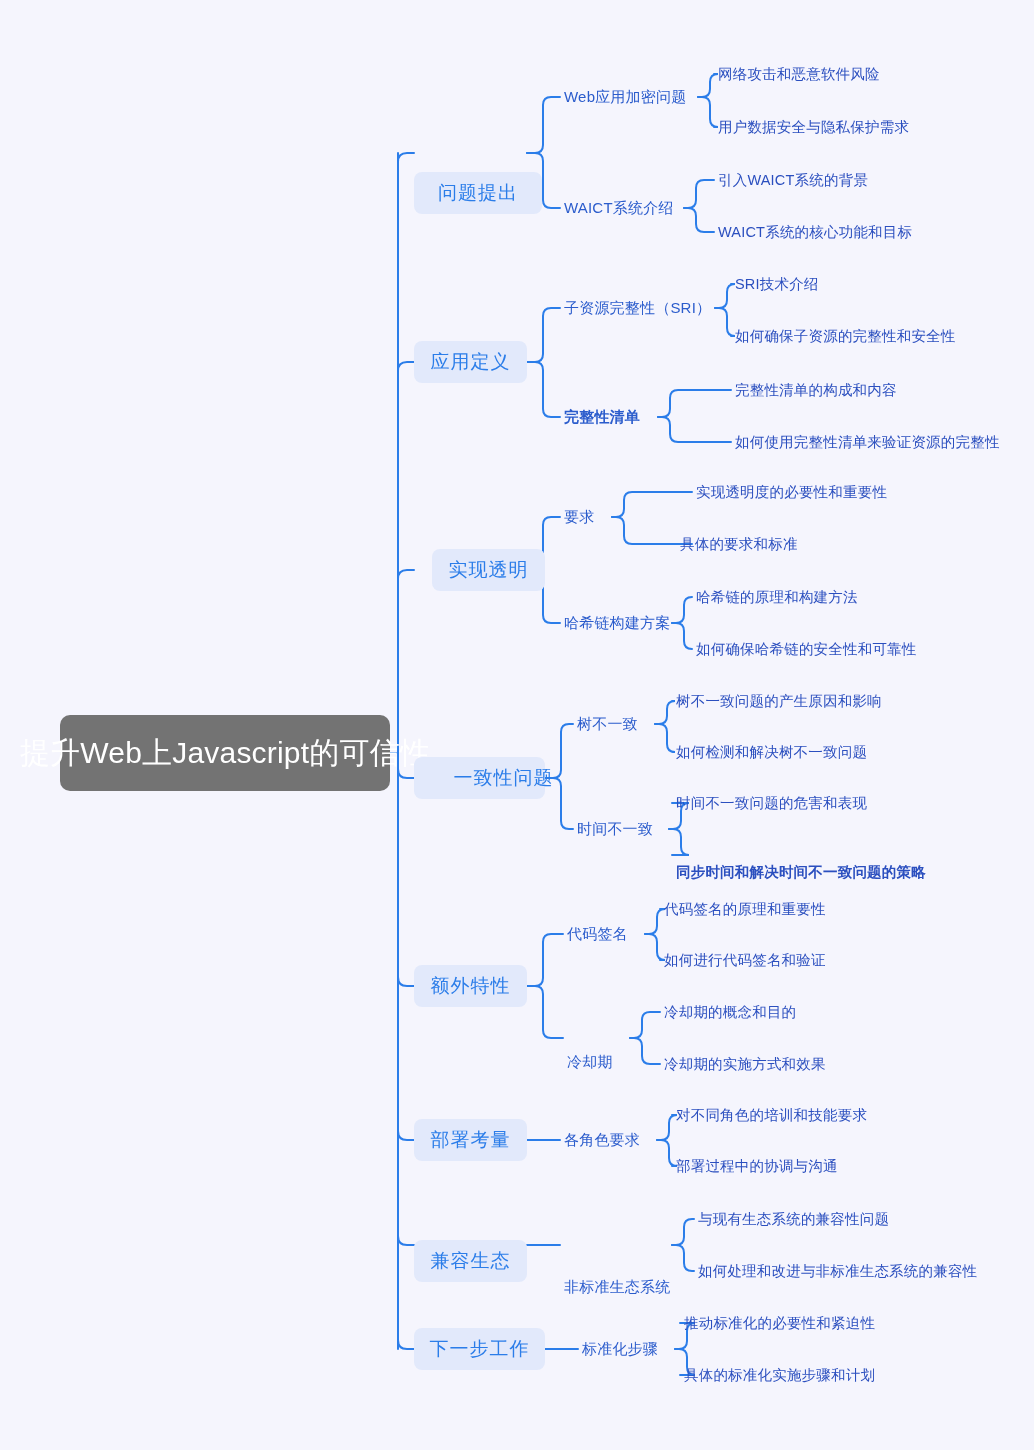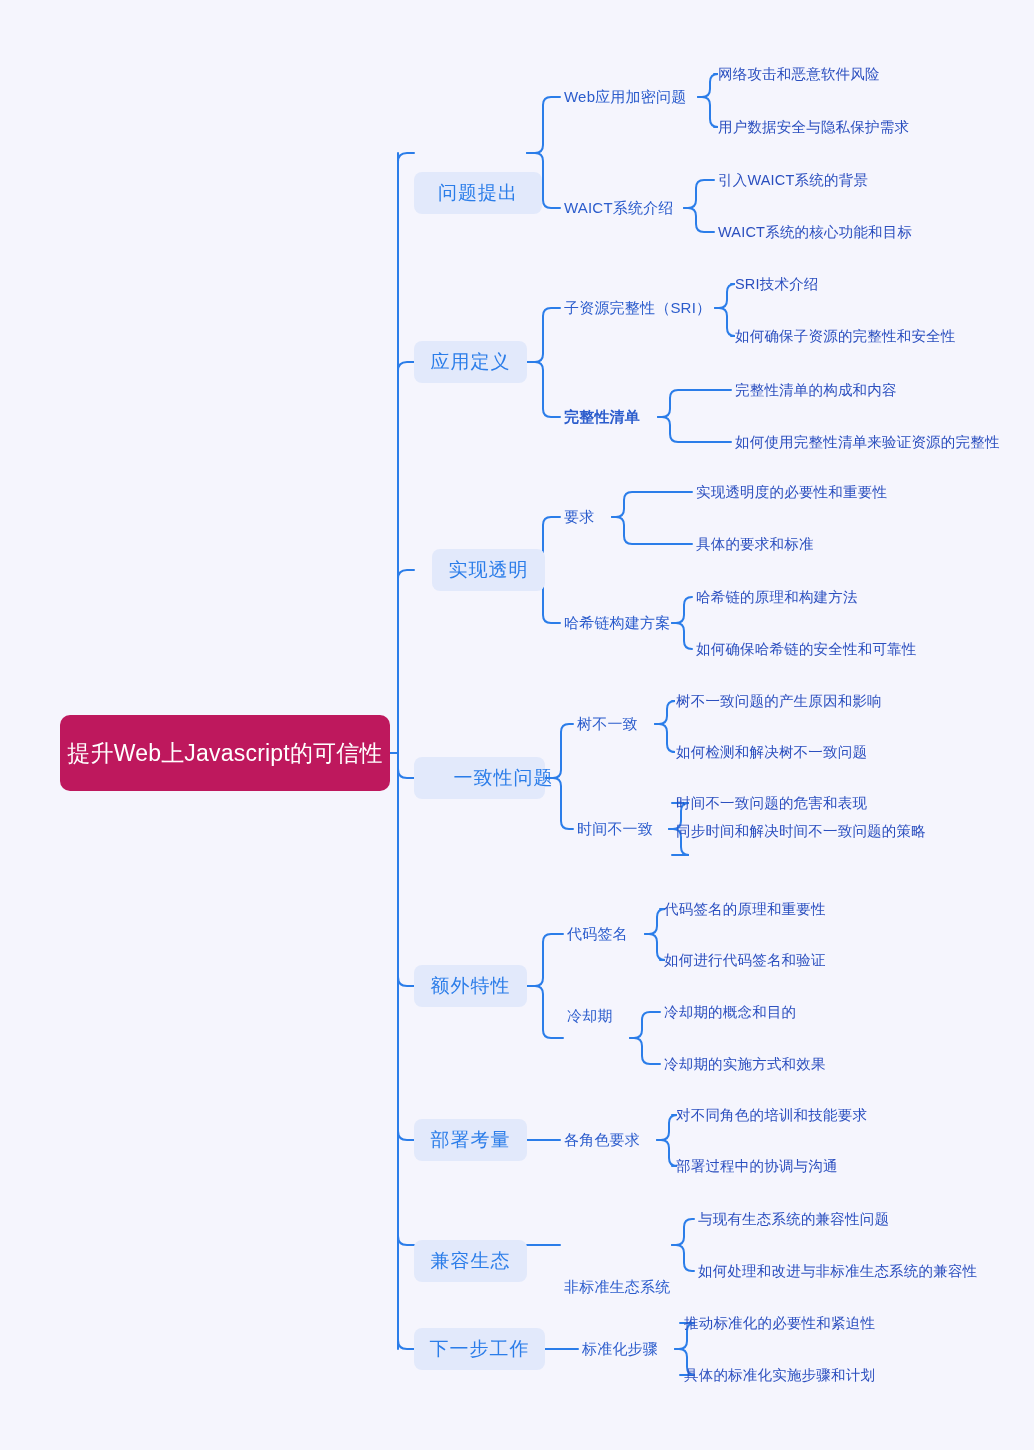--- a/index.html
+++ b/index.html
@@ -24,24 +24,24 @@
     width: 1034px;
     height: 1450px;
     pointer-events: none;
   }
   .node {
     position: absolute;
     box-sizing: border-box;
     white-space: nowrap;
   }
   .root-node {
-    background: #be185d;
+    background: #737373;
     color: #ffffff;
     border-radius: 10px;
-    font-size: 23px;
+    font-size: 30px;
     line-height: 32px;
     text-align: center;
     display: flex;
     align-items: center;
     justify-content: center;
     padding: 6px 24px;
     letter-spacing: 0.2px;
   }
   .l1-node {
     background: #e2e9fb;
@@ -135,36 +135,36 @@
       <div class="node l1-node" style="left: 414px; top: 341px; width: 113px; height: 42px;">应用定义</div>
       <div class="node l2-node" style="left: 564px; top: 297px; width: 147px; height: 22px;">子资源完整性（SRI）</div>
       <div class="node l3-node" style="left: 735px; top: 273px; height: 22px;">SRI技术介绍</div>
       <div class="node l3-node" style="left: 735px; top: 325px; height: 22px;">如何确保子资源的完整性和安全性</div>
       <div class="node l2-node" style="left: 564px; top: 406px; width: 90px; height: 22px; font-weight: bold;">完整性清单</div>
       <div class="node l3-node" style="left: 735px; top: 379px; height: 22px;">完整性清单的构成和内容</div>
       <div class="node l3-node" style="left: 735px; top: 431px; height: 22px;">如何使用完整性清单来验证资源的完整性</div>
       <div class="node l1-node" style="left: 432px; top: 549px; width: 113px; height: 42px;">实现透明</div>
       <div class="node l2-node" style="left: 564px; top: 506px; width: 44px; height: 22px;">要求</div>
       <div class="node l3-node" style="left: 696px; top: 481px; height: 22px;">实现透明度的必要性和重要性</div>
-      <div class="node l3-node" style="left: 696px; top: 533px; height: 22px;">具体的要求和标准</div>
+      <div class="node l3-node" style="left: 680px; top: 533px; height: 22px;">具体的要求和标准</div>
       <div class="node l2-node" style="left: 564px; top: 612px; width: 104px; height: 22px;">哈希链构建方案</div>
       <div class="node l3-node" style="left: 696px; top: 586px; height: 22px;">哈希链的原理和构建方法</div>
       <div class="node l3-node" style="left: 696px; top: 638px; height: 22px;">如何确保哈希链的安全性和可靠性</div>
       <div class="node l1-node" style="left: 414px; top: 757px; width: 131px; height: 42px; padding-left: 48px;">一致性问题</div>
       <div class="node l2-node" style="left: 577px; top: 713px; width: 74px; height: 22px;">树不一致</div>
       <div class="node l3-node" style="left: 676px; top: 690px; height: 22px;">树不一致问题的产生原因和影响</div>
       <div class="node l3-node" style="left: 676px; top: 741px; height: 22px;">如何检测和解决树不一致问题</div>
       <div class="node l2-node" style="left: 577px; top: 818px; width: 88px; height: 22px;">时间不一致</div>
       <div class="node l3-node" style="left: 676px; top: 792px; height: 22px;">时间不一致问题的危害和表现</div>
-      <div class="node l3-node" style="left: 676px; top: 820px; height: 22px;">同步时间和解决时间不一致问题的策略</div>
+      <div class="node l3-node" style="left: 676px; top: 861px; height: 22px; font-weight: bold;">同步时间和解决时间不一致问题的策略</div>
       <div class="node l1-node" style="left: 414px; top: 965px; width: 113px; height: 42px; font-family: Liberation Serif, serif;">额外特性</div>
       <div class="node l2-node" style="left: 567px; top: 923px; width: 74px; height: 22px;">代码签名</div>
       <div class="node l3-node" style="left: 664px; top: 898px; height: 22px;">代码签名的原理和重要性</div>
       <div class="node l3-node" style="left: 664px; top: 949px; height: 22px;">如何进行代码签名和验证</div>
-      <div class="node l2-node" style="left: 567px; top: 1005px; width: 59px; height: 22px; text-align: right;">冷却期</div>
+      <div class="node l2-node" style="left: 567px; top: 1051px; width: 59px; height: 22px; text-align: right;">冷却期</div>
       <div class="node l3-node" style="left: 664px; top: 1001px; height: 22px;">冷却期的概念和目的</div>
       <div class="node l3-node" style="left: 664px; top: 1053px; height: 22px;">冷却期的实施方式和效果</div>
       <div class="node l1-node" style="left: 414px; top: 1119px; width: 113px; height: 42px;">部署考量</div>
       <div class="node l2-node" style="left: 564px; top: 1129px; width: 89px; height: 22px;">各角色要求</div>
       <div class="node l3-node" style="left: 676px; top: 1104px; height: 22px;">对不同角色的培训和技能要求</div>
       <div class="node l3-node" style="left: 676px; top: 1155px; height: 22px;">部署过程中的协调与沟通</div>
       <div class="node l1-node" style="left: 414px; top: 1224px; width: 113px; height: 42px; margin-top: 16px;">兼容生态</div>
       <div class="node l2-node" style="left: 564px; top: 1234px; width: 104px; height: 22px; margin-top: 42px;">非标准生态系统</div>
       <div class="node l3-node" style="left: 698px; top: 1208px; height: 22px;">与现有生态系统的兼容性问题</div>
       <div class="node l3-node" style="left: 698px; top: 1260px; height: 22px;">如何处理和改进与非标准生态系统的兼容性</div>

